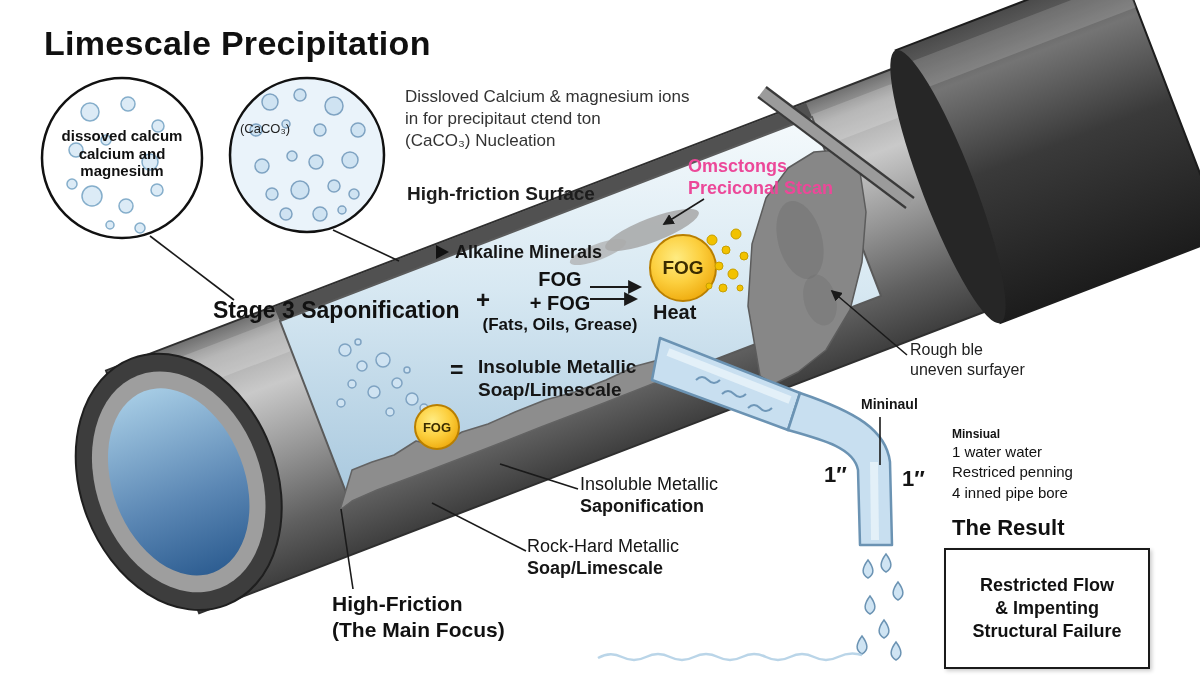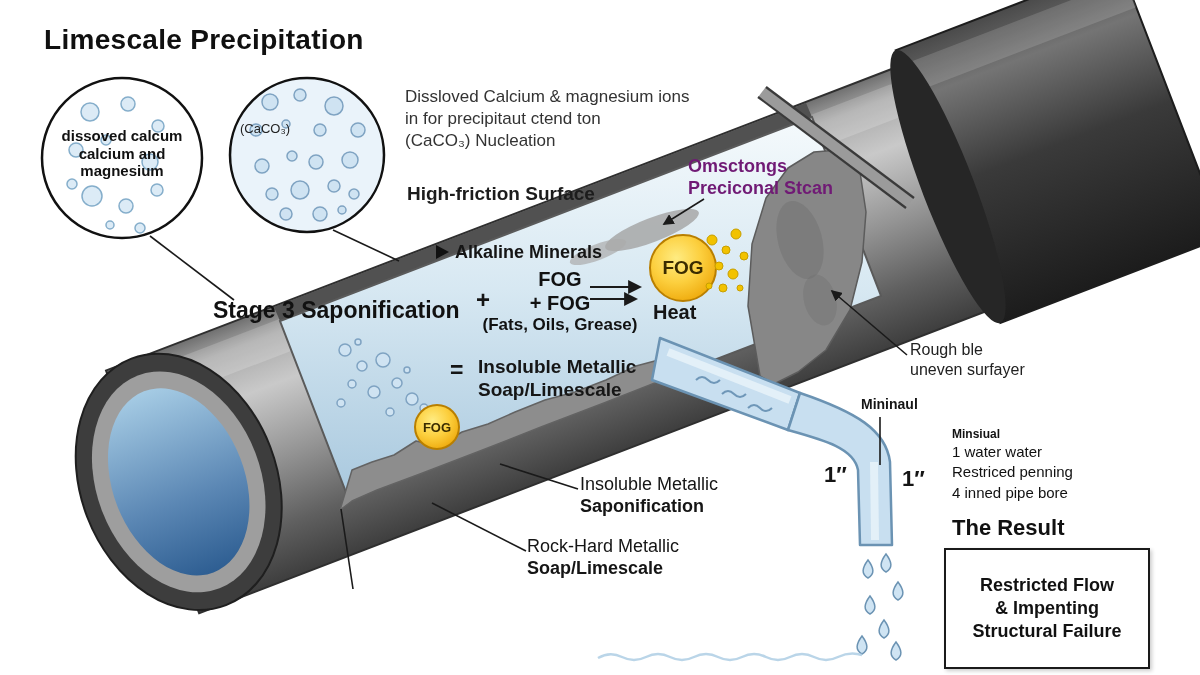--- a/index.html
+++ b/index.html
@@ -177,39 +177,39 @@
       <circle cx="300" cy="190" r="9"></circle>
           <circle cx="334" cy="186" r="6"></circle>
       <circle cx="354" cy="194" r="5"></circle>
           <circle cx="286" cy="214" r="6"></circle>
       <circle cx="320" cy="214" r="7"></circle>
           <circle cx="342" cy="210" r="4"></circle>
     </g>
   </g>
 </svg>
 
-<div class="label" style="left:44px;top:24px;font-size:28px;font-weight:bold;color:#101010;letter-spacing:0.3px;">Limescale Precipitation</div>
+<div class="label" style="left:44px;top:24px;font-size:34px;font-weight:bold;color:#101010;letter-spacing:0.3px;">Limescale Precipitation</div>
 
 <div class="label" style="left:48px;top:127px;width:148px;text-align:center;font-size:15px;font-weight:bold;line-height:1.18;color:#111;">
   <span class="ln">dissoved calcum</span>
   <span class="ln">calcium and</span>
   <span class="ln">magnesium</span>
 </div>
 
 <div class="label" style="left:240px;top:121px;font-size:13px;color:#222;">(CaCO₃)</div>
 
 <div class="label" style="left:405px;top:86px;font-size:17px;color:#333;line-height:1.3;">
   <span class="ln">Dissloved Calcium &amp; magnesium ions</span>
   <span class="ln">in for precipitaut ctend ton</span>
   <span class="ln">(CaCO₃) Nucleation</span>
 </div>
 
 <div class="label" style="left:407px;top:183px;font-size:19px;font-weight:bold;color:#1c1c1c;">High-friction Surface</div>
 
-<div class="label" style="left:688px;top:156px;font-size:18px;font-weight:bold;line-height:1.22;color:#701a75;">
+<div class="label" style="left:688px;top:156px;font-size:18px;font-weight:bold;line-height:1.22;color:#ec4899;">
   <span class="ln">Omsctongs</span>
   <span class="ln">Preciconal Stcan</span>
 </div>
 
 <div class="label" style="left:455px;top:242px;font-size:18px;font-weight:bold;">Alkaline Minerals</div>
 
 <div class="label" style="left:213px;top:297px;font-size:23px;font-weight:bold;color:#111;text-align:center;">Stage 3 Saponification</div>
 
 <div class="label" style="left:476px;top:286px;font-size:24px;font-weight:bold;">+</div>
 
@@ -234,20 +234,24 @@
 <div class="label" style="left:580px;top:474px;font-size:18px;line-height:1.22;color:#151515;">
   <span class="ln">Insoluble Metallic</span>
   <span class="ln" style="font-weight:bold;">Saponification</span>
 </div>
 
 <div class="label" style="left:527px;top:536px;font-size:18px;line-height:1.22;color:#151515;">
   <span class="ln">Rock-Hard Metallic</span>
   <span class="ln" style="font-weight:bold;">Soap/Limescale</span>
 </div>
 
+<div class="label" style="left:332px;top:591px;font-size:21px;font-weight:bold;line-height:1.22;color:#111;">
+  <span class="ln">High-Friction</span>
+  <span class="ln">(The Main Focus)</span>
+</div>
 
 <div class="label" style="left:910px;top:340px;font-size:16px;line-height:1.28;color:#222;">
   <span class="ln">Rough ble</span>
   <span class="ln">uneven surfayer</span>
 </div>
 
 <div class="label" style="left:861px;top:396px;font-size:14px;font-weight:bold;">Mininaul</div>
 
 <div class="label" style="left:824px;top:462px;font-size:22px;font-weight:bold;">1″</div>
 <div class="label" style="left:902px;top:466px;font-size:22px;font-weight:bold;">1″</div>

